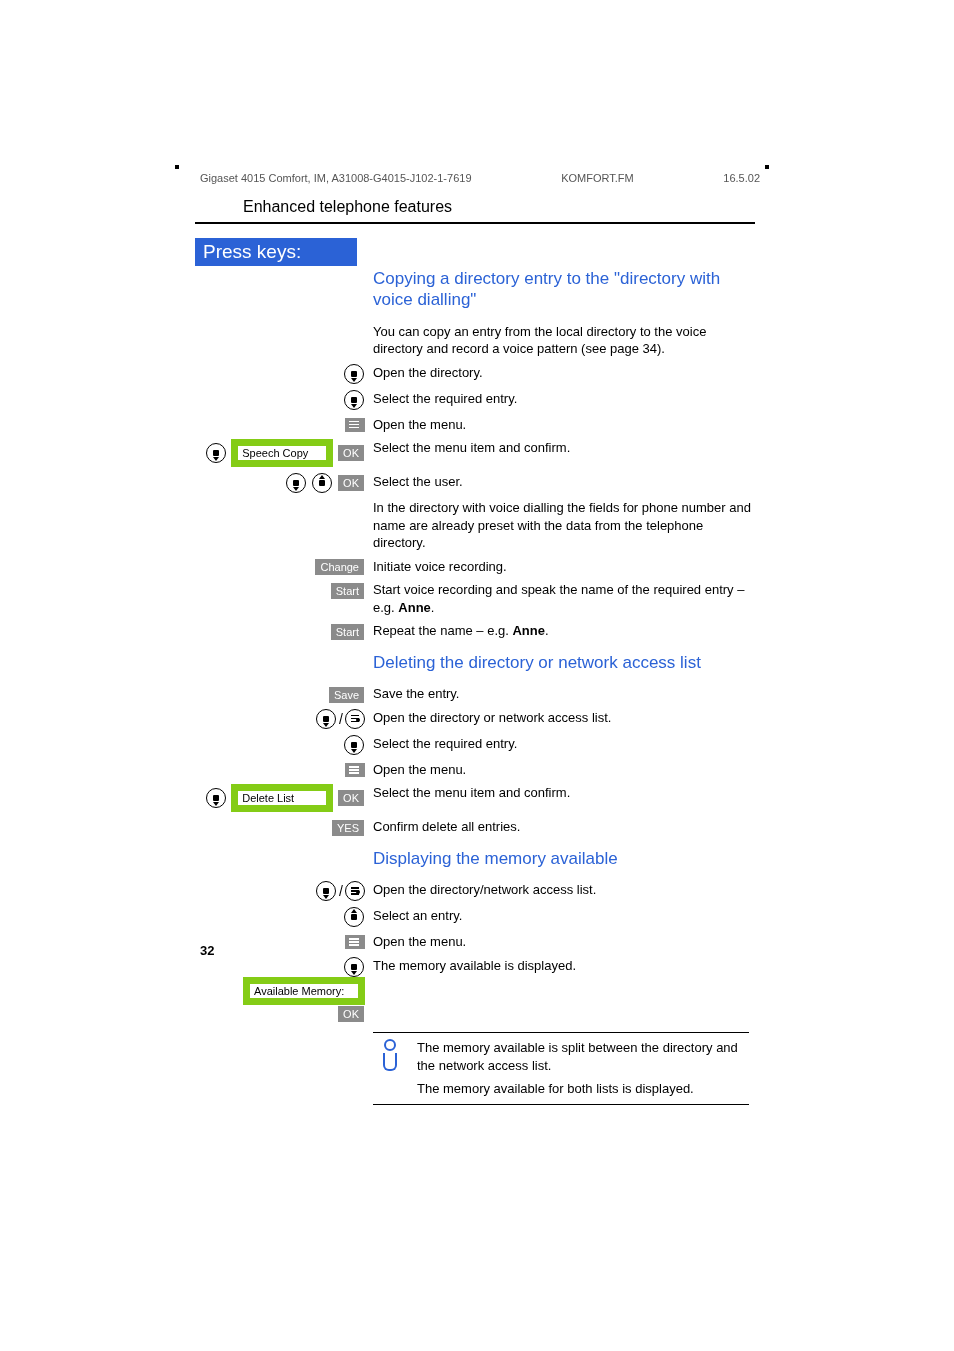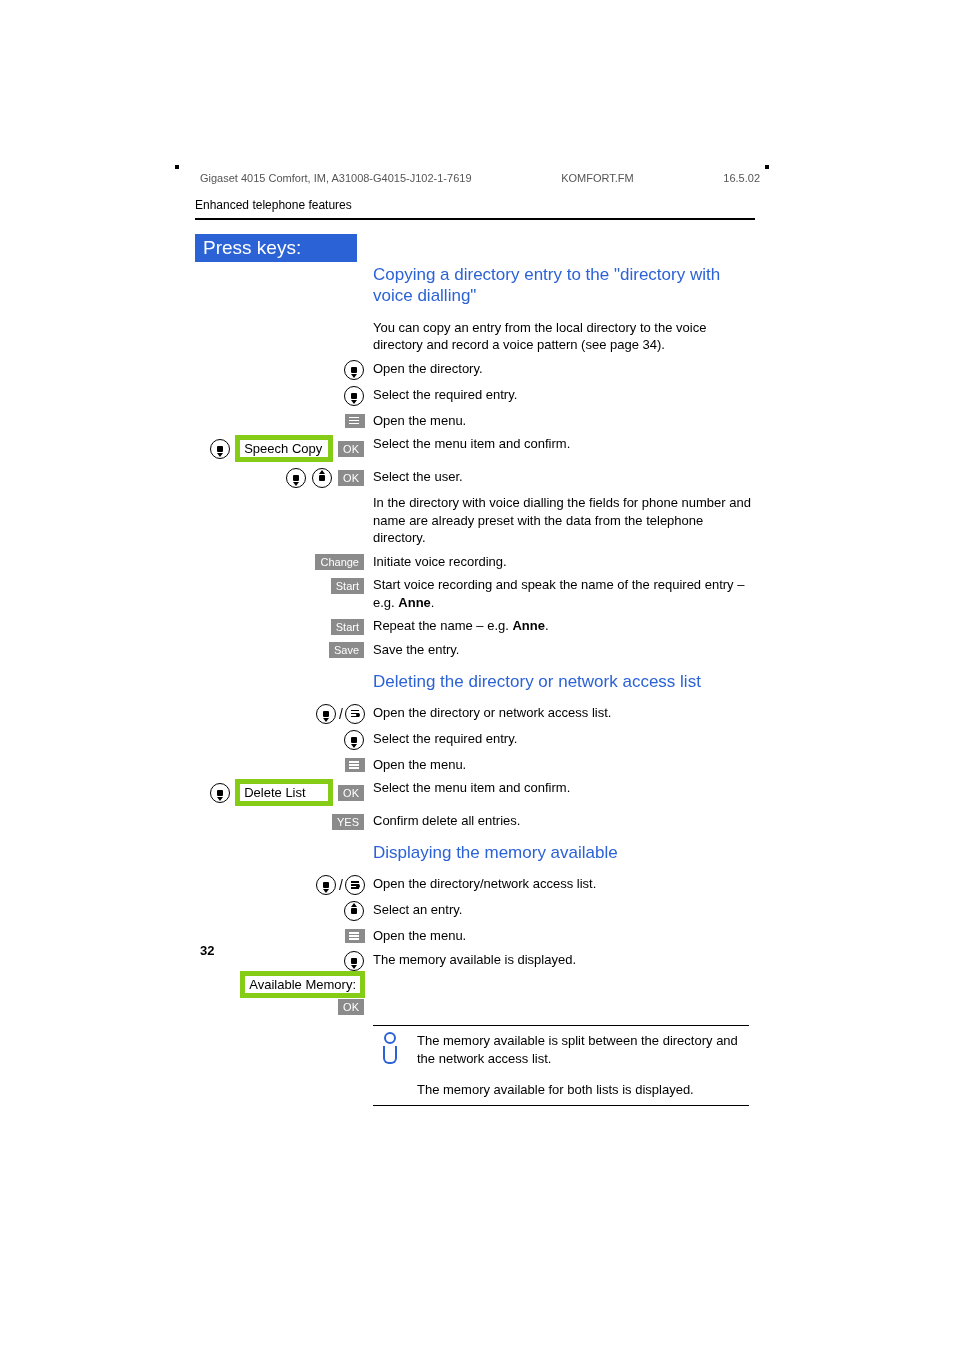--- a/index.html
+++ b/index.html
@@ -27,23 +27,24 @@
     position: absolute;
     top: 172px;
     left: 200px;
     font-size: 11px;
     color: #555;
     display: flex;
     width: 560px;
     justify-content: space-between;
   }
   .section-title {
-    font-size: 12px;
+    font-size: 16px;
     margin-top: 28px;
     margin-bottom: 6px;
+    margin-left: 48px;
   }
   .title-rule {
     border: none;
     border-top: 2px solid #000;
     margin: 0 0 14px 0;
     width: 560px;
   }
   .press-keys {
     background: #2b62d6;
     color: #fff;
@@ -164,23 +165,23 @@
     display:inline-block;
     padding:2px 5px;
     font-size:11px;
     color:#fff;
     background:#8b8b8b;
     vertical-align:middle;
     margin:0 1px;
   }
   .menu-item {
     display:inline-block;
-    border:5px solid #84cc16;
+    border:7px solid #84cc16;
     padding:1px 4px;
-    font-size:13px;
+    font-size:11px;
     background:#fff;
     vertical-align:middle;
     text-align:left;
     min-width:80px;
   }
   .menu-item.wide { min-width:100px;margin-left:24px; }
   .info-box {
     border-top:1.5px solid #000;
     border-bottom:1.5px solid #000;
     padding:6px 4px 6px 4px;
@@ -303,31 +304,31 @@
       <div class="right">
         <span>Start voice recording and speak the name of the required entry – e.g. </span><b>Anne</b>.
       </div>
     </div>
     <div class="row">
       <div class="left"><span class="softkey">Start</span></div>
       <div class="right">
         <span>Repeat the name – e.g. </span><b>Anne</b>.
       </div>
     </div>
+    <div class="row" style="margin-top:10px">
+      <div class="left"></div>
+      <div class="right">
+          <div class="heading-blue">Deleting the directory or network access list</div>
+        </div>
+    </div>
+
+    
     <div class="row">
       <div class="left"><span class="softkey">Save</span></div>
       <div class="right">Save the entry.</div>
-    </div>
-
-    
-    <div class="row" style="margin-top:10px">
-      <div class="left"></div>
-      <div class="right">
-          <div class="heading-blue">Deleting the directory or network access list</div>
-        </div>
     </div>
     <div class="row">
       <div class="left">
         <span class="nav-icon down"></span><span class="slash">/</span><span class="list-icon"></span>
       </div>
       <div class="right">Open the directory or network access list.</div>
     </div>
     <div class="row">
       <div class="left"><span class="nav-icon down"></span></div>
       <div class="right">Select the required entry.</div>
@@ -376,20 +377,20 @@
         <span class="menu-item wide">Available Memory:</span>
         <span class="softkey">OK</span>
       </div>
       <div class="right">The memory available is displayed.</div>
     </div>
 
     <div class="info-box">
       <div class="info-icon"></div>
       <div class="info-text">
         <div>The memory available is split  between the directory and the network access list.</div>
-        <div style="margin-top:14px">The memory available for both lists is displayed.</div>
+        <div style="margin-top:6px">The memory available for both lists is displayed.</div>
       </div>
     </div>
 
   </div>
 
   <div class="page-num">32</div>
 </div>
 
 </body></html>

